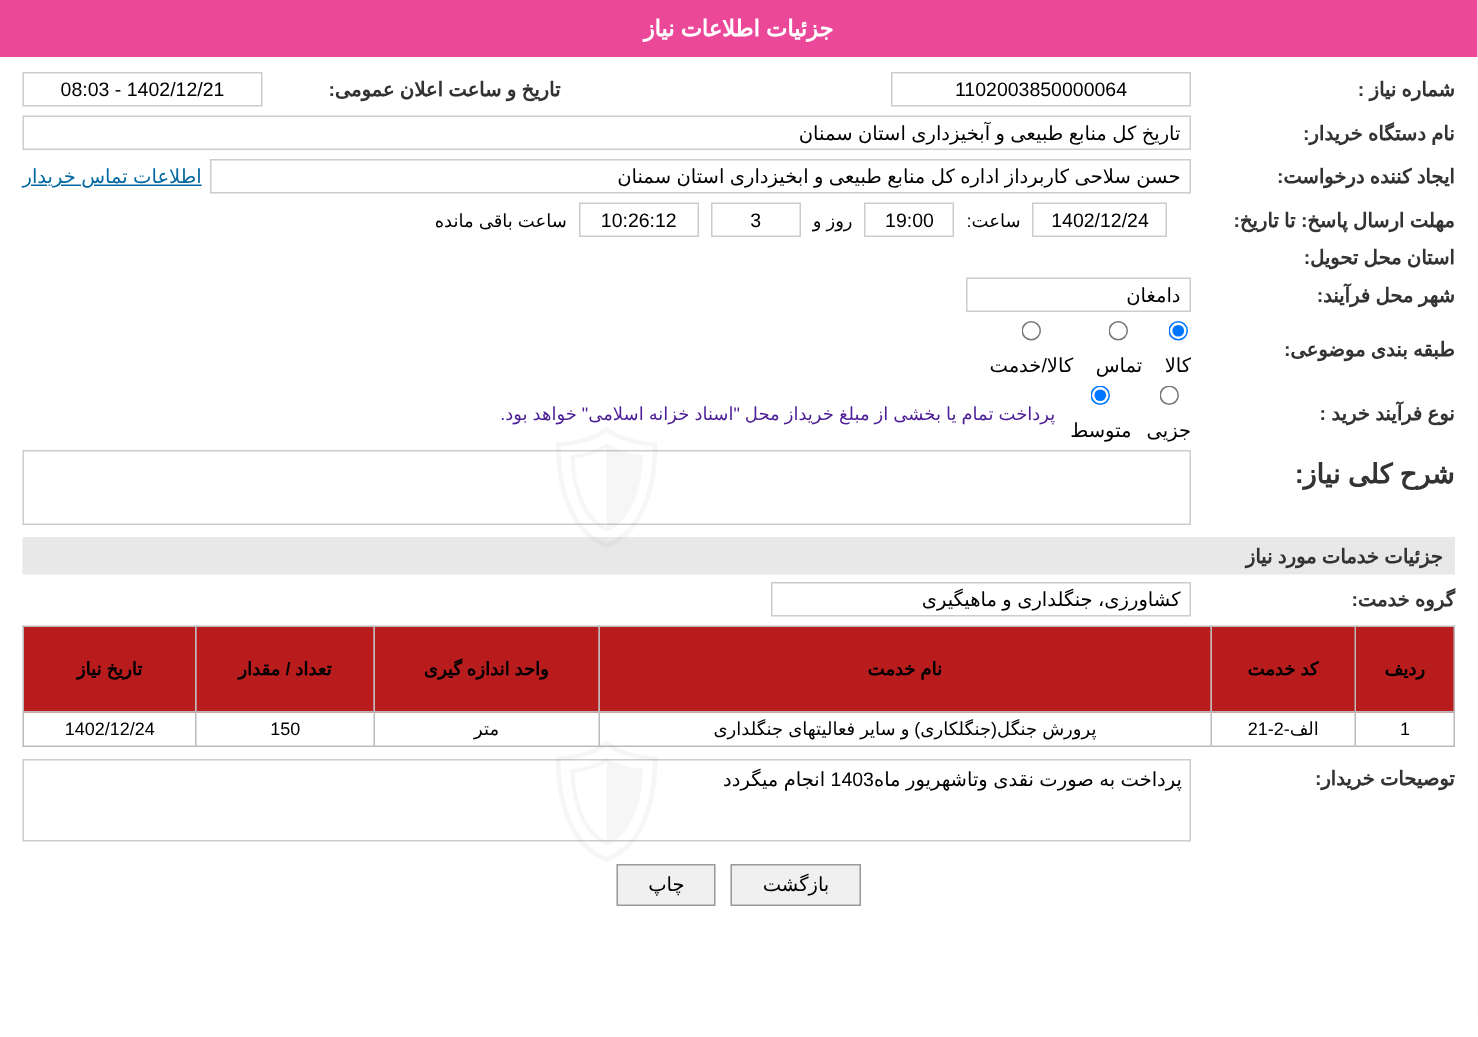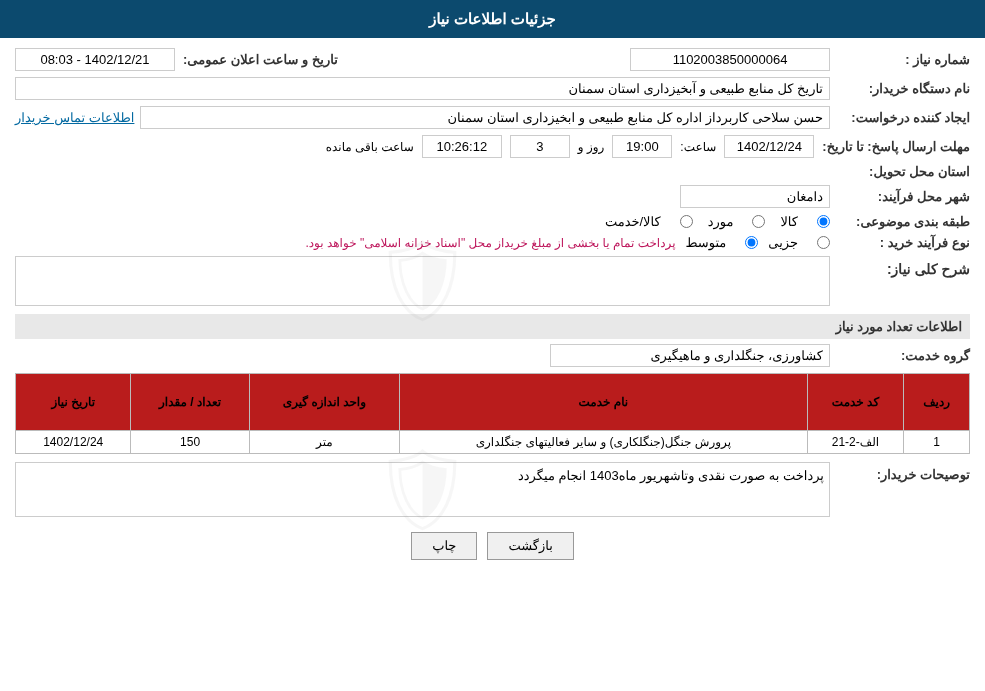--- a/index.html
+++ b/index.html
@@ -9,21 +9,21 @@
       background: #f0f0f0;
       direction: rtl;
     }
     .page-wrapper {
       max-width: 985px;
       margin: 0 auto;
       background: #fff;
       min-height: 691px;
     }
     .header-bar {
-      background: #0c4a6e;
+      background: #ec4899;
       color: #fff;
       text-align: center;
       padding: 10px;
       font-size: 15px;
       font-weight: bold;
     }
     .content {
       padding: 10px 15px;
     }
     .form-row {
@@ -32,20 +32,21 @@
       margin-bottom: 6px;
       direction: rtl;
     }
     .label-col {
       color: #333;
       font-weight: bold;
       min-width: 140px;
       text-align: right;
       padding-left: 8px;
       white-space: nowrap;
+      margin-left: 36px;
     }
     .value-col {
       flex: 1;
       display: flex;
       align-items: center;
       gap: 6px;
     }
     .input-box {
       border: 1px solid #ccc;
       background: #fff;
@@ -99,34 +100,35 @@
     }
     .radio-group {
       display: flex;
       gap: 15px;
       direction: rtl;
       align-items: center;
     }
     .radio-item {
       display: flex;
       align-items: center;
-      gap: 19px;
+      gap: 9px;
+      flex-direction: column;
     }
     .radio-item input[type="radio"] {
       margin: 0;
     }
     .purchase-type-row {
       display: flex;
       align-items: center;
       gap: 10px;
       direction: rtl;
     }
     .purchase-note {
       font-size: 12px;
-      color: #be185d;
+      color: #4c1d95;
     }
     .description-box {
       border: 1px solid #ccc;
       background: #fff;
       width: 100%;
       min-height: 50px;
       padding: 5px;
       text-align: right;
       direction: rtl;
       position: relative;
@@ -262,21 +264,21 @@
     <div class="form-row">
       <span class="label-col">طبقه بندی موضوعی:</span>
       <div class="value-col">
         <div class="radio-group">
           <div class="radio-item">
             <input type="radio" name="category" value="kala" checked="" style="">
             <span>کالا</span>
           </div>
           <div class="radio-item">
             <input type="radio" name="category" value="khedmat" style="">
-            <span>مورد</span>
+            <span>تماس</span>
           </div>
           <div class="radio-item">
             <input type="radio" name="category" value="kala_khedmat" style="">
             <span>کالا/خدمت</span>
           </div>
         </div>
       </div>
     </div>
 
     <div class="form-row">
@@ -290,31 +292,31 @@
           <div class="radio-item">
             <input type="radio" name="purchase_type" value="motavasset" checked="" style="">
             <span>متوسط</span>
           </div>
           <span class="purchase-note">پرداخت تمام یا بخشی از مبلغ خریداز محل "اسناد خزانه اسلامی" خواهد بود.</span>
         </div>
       </div>
     </div>
 
     <div class="form-row" style="align-items:flex-start;">
-      <span class="label-col" style="padding-top:5px; font-size:14px; font-weight:bold;">شرح کلی نیاز:</span>
+      <span class="label-col" style="padding-top:5px; font-size:18px; font-weight:bold;">شرح کلی نیاز:</span>
       <div class="value-col">
         <div class="relative-wrap" style="width:100%;">
           <div class="description-box">
             <div class="shield-watermark">🛡</div>
           </div>
         </div>
       </div>
     </div>
 
-    <div class="section-divider">اطلاعات تعداد مورد نیاز</div>
+    <div class="section-divider">جزئیات خدمات مورد نیاز</div>
 
     <div class="form-row">
       <span class="label-col">گروه خدمت:</span>
       <div class="value-col">
         <div class="input-box" style="min-width:280px;">کشاورزی، جنگلداری و ماهیگیری</div>
       </div>
     </div>
 
     <table class="services-table">
       <thead>

